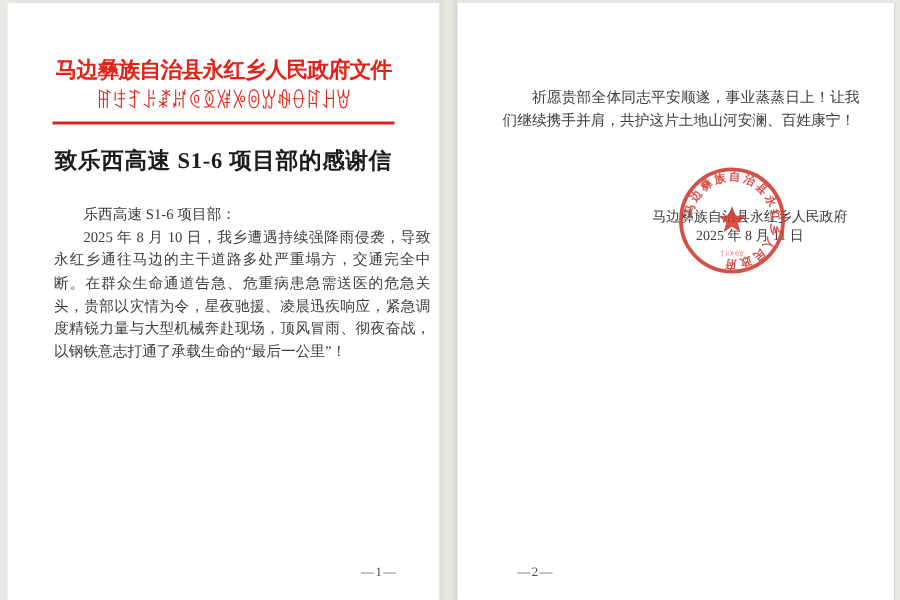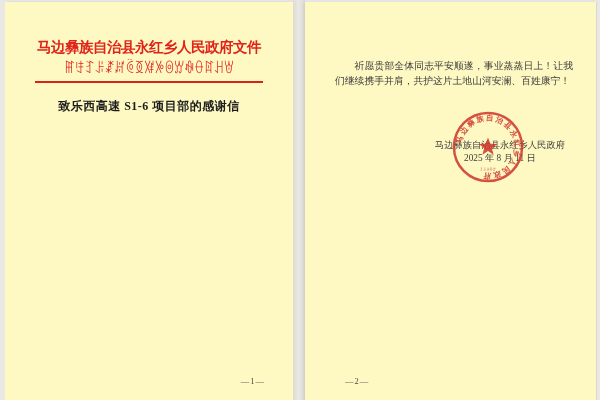--- a/index.html
+++ b/index.html
@@ -2,21 +2,21 @@
 <html><head>
 <meta charset="utf-8">
 <style>
   html,body{margin:0;padding:0;}
   #canvas{
     position:relative;width:600px;height:400px;overflow:hidden;
     background:#e9e8e4;
     font-family:"Liberation Serif","DejaVu Serif",serif;
   }
   .page{
-    position:absolute;top:2px;bottom:0;background:#fef9c3;
+    position:absolute;top:2px;bottom:0;background:#ffffff;
     color:#3a3a3a;
   }
   #page1{left:5px;width:288px;box-shadow:2px 0 3px rgba(0,0,0,0.08);}
   #page2{left:305px;width:292px;box-shadow:-2px 0 3px rgba(0,0,0,0.06), inset -1px 0 0 #d8d6d2;}
   .gutter{
     position:absolute;top:0;bottom:0;left:293px;width:12px;
     background:linear-gradient(90deg,#dddbd6,#e9e8e2 45%,#dedcd7);
   }
   
   .red-header{
@@ -28,21 +28,21 @@
     margin:2px 8px 0 8px;text-align:center;
     color:#e0241a;font-weight:normal;font-size:14px;line-height:19px;
     letter-spacing:-1px;white-space:nowrap;overflow:hidden;
   }
   .red-rule{
     width:228px;height:2px;background:#d8231a;border:none;
     margin:3px auto 0 auto;
   }
   .doc-title{
     margin:15px 0 0 0;text-align:center;
-    color:#1c1c1c;font-weight:bold;font-size:12px;letter-spacing:0.5px;
+    color:#1c1c1c;font-weight:bold;font-size:15px;letter-spacing:0.5px;
   }
   .body-block{
     margin:19px 0 0 31px;width:251px;
     font-size:9.8px;line-height:15.2px;color:#3c3c3c;
     text-align:justify;
   }
   .body-block p{margin:0;text-indent:2em;}
   .salutation{text-indent:0;}
   .pagenum{
     position:absolute;bottom:14px;font-size:8.5px;color:#4a4a4a;letter-spacing:1px;
@@ -70,20 +70,22 @@
 
 <div id="canvas">
 
   <div class="page" id="page1">
     <div class="red-header">马边彝族自治县永红乡人民政府文件</div>
     <div class="yi-line">ꂵꄜꆈꌠꊨꏦꏱꅉꑤꉼꉻꑣꊿꂷꍏꃅꇐ</div>
     <hr class="red-rule">
     <div class="doc-title">致乐西高速 S1-6 项目部的感谢信</div>
 
     <div class="body-block">
+      <p class="salutation">乐西高速 S1-6 项目部：</p>
+      <p>2025 年 8 月 10 日，我乡遭遇持续强降雨侵袭，导致永红乡通往马边的主干道路多处严重塌方，交通完全中断。在群众生命通道告急、危重病患急需送医的危急关头，贵部以灾情为令，星夜驰援、凌晨迅疾响应，紧急调度精锐力量与大型机械奔赴现场，顶风冒雨、彻夜奋战，以钢铁意志打通了承载生命的“最后一公里”！</p>
     </div>
 
     <div class="pagenum" id="pagenum1">—1—</div>
   </div>
 
   <div class="gutter"></div>
 
   <div class="page" id="page2">
     <div class="body-block2">
       <p>祈愿贵部全体同志平安顺遂，事业蒸蒸日上！让我们继续携手并肩，共护这片土地山河安澜、百姓康宁！</p>

